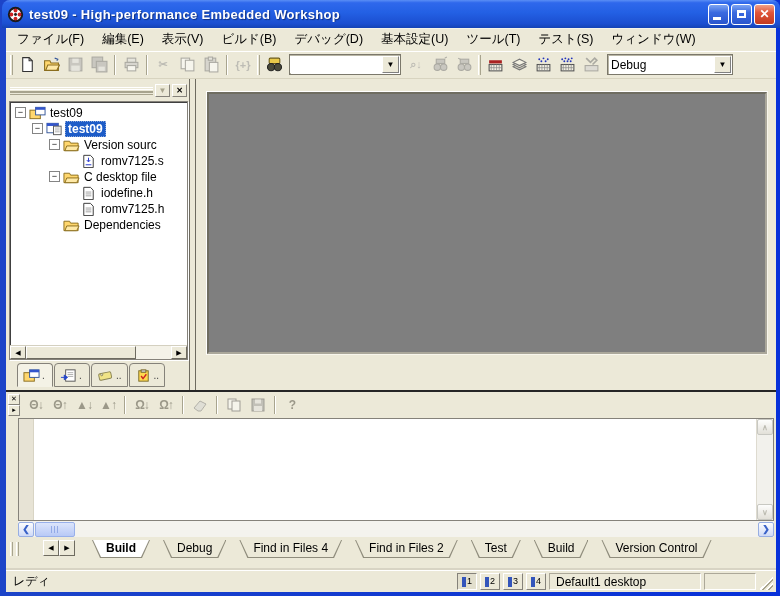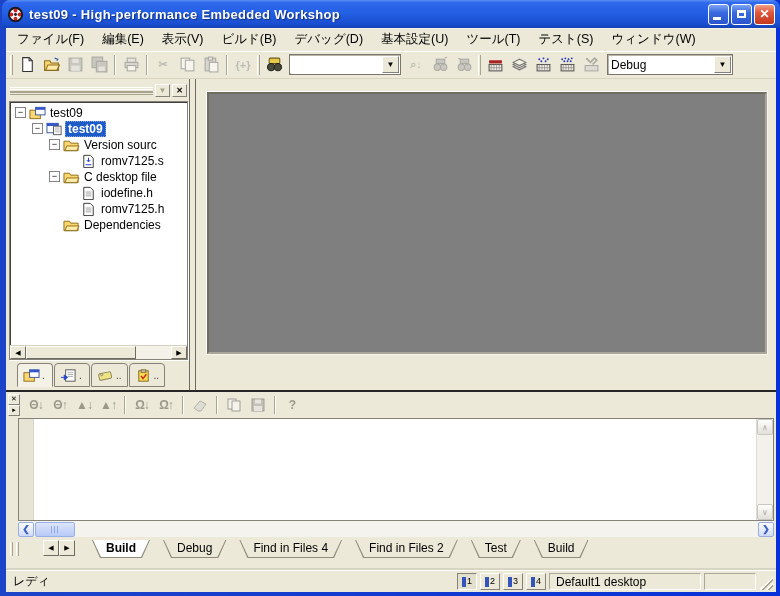--- a/index.html
+++ b/index.html
@@ -547,20 +547,21 @@
         <span class="tab-arrows">
           <span class="cbtn">◀</span>
           <span class="cbtn">▶</span>
         </span>
         <span class="otab active"><span>Build</span></span>
         <span class="otab"><span>Debug</span></span>
         <span class="otab"><span>Find in Files 4</span></span>
         <span class="otab"><span>Find in Files 2</span></span>
         <span class="otab"><span>Test</span></span>
         <span class="otab"><span>Build</span></span>
+        <span class="otab"><span>Version Control</span></span>
       </div>
     </div>
 
     <div class="statusbar">
       <span class="status-ready">レディ</span>
       <span class="layout-btn pressed">
           <b></b>
           <span>1</span>
         </span>
       <span class="layout-btn">

